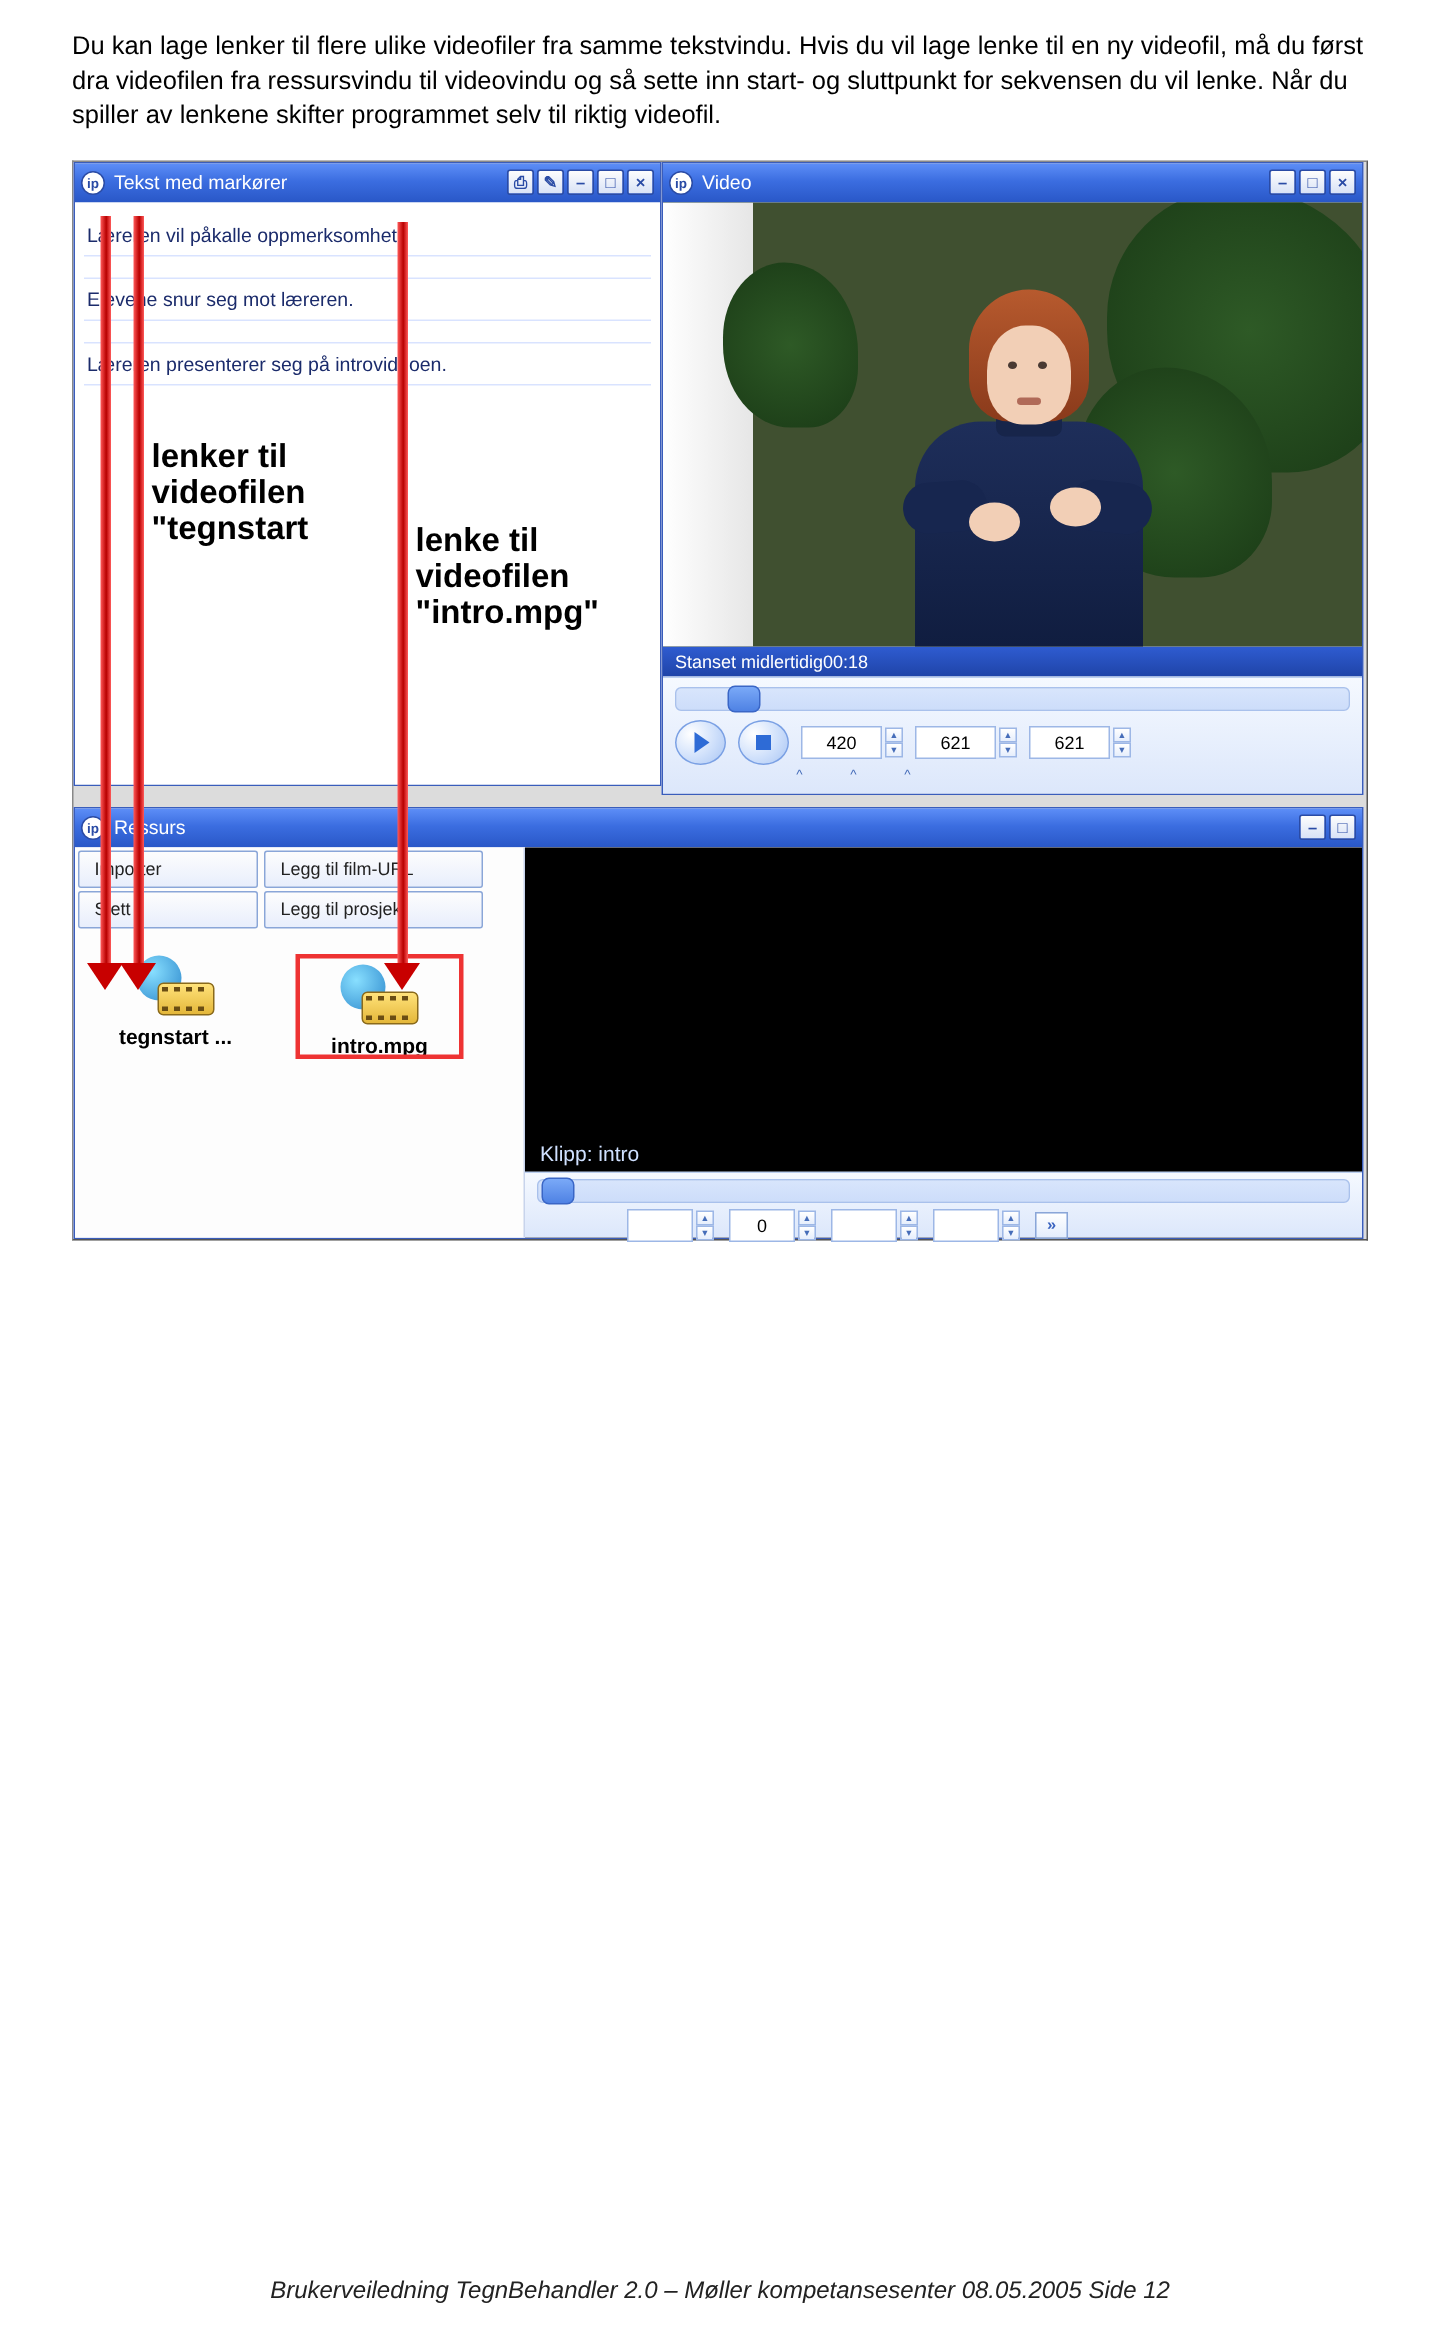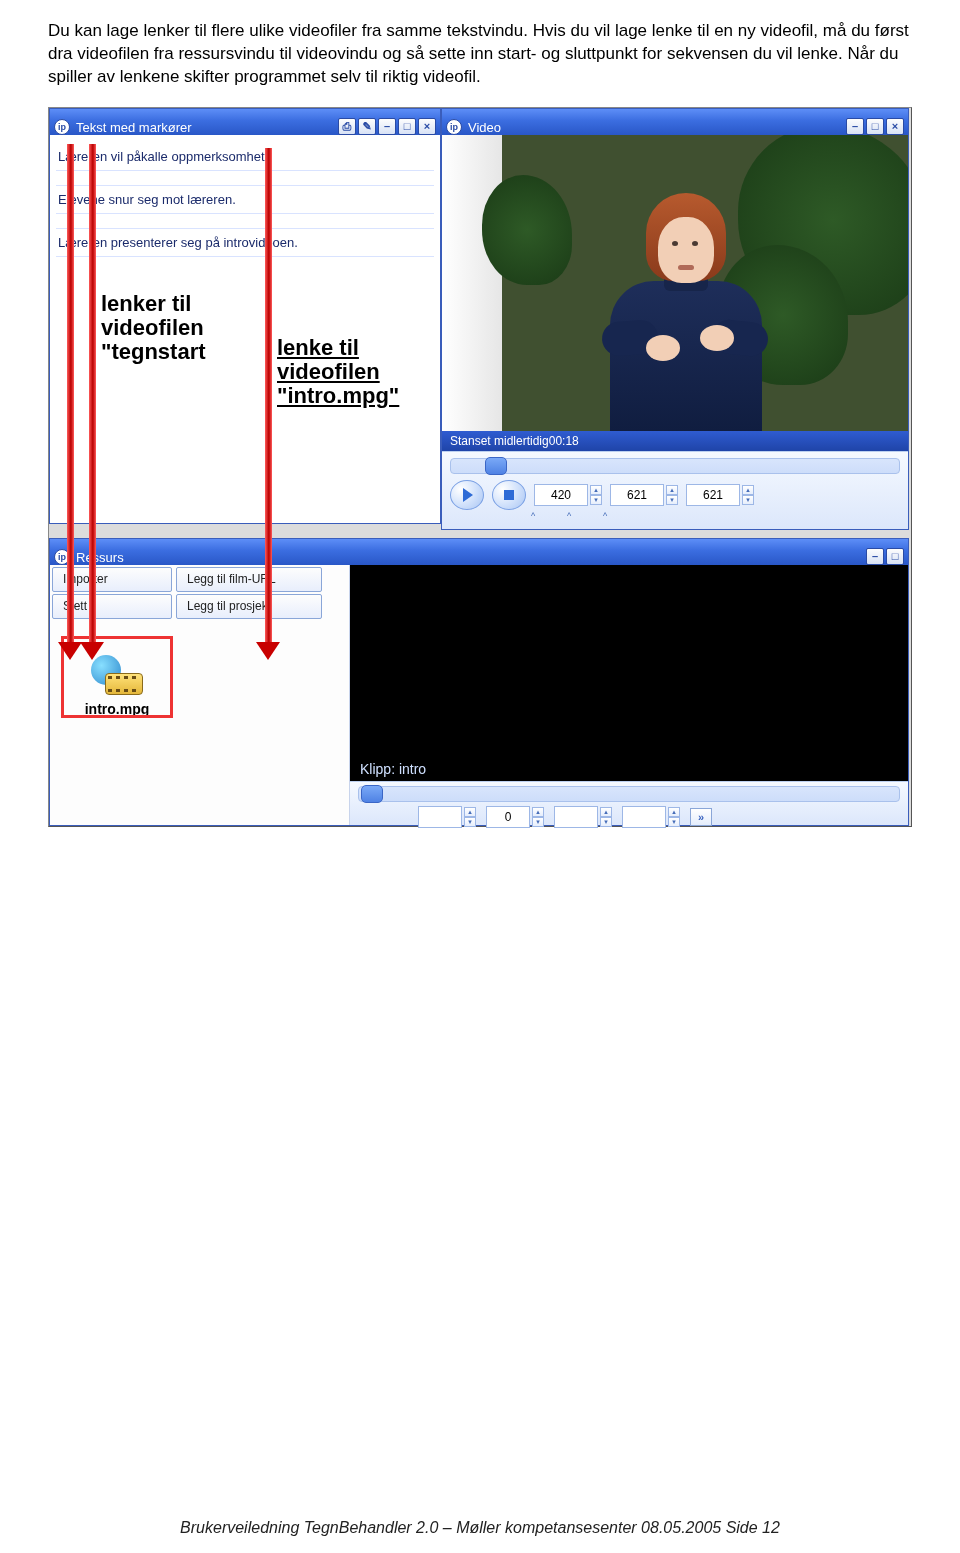--- a/index.html
+++ b/index.html
@@ -24,21 +24,21 @@
   }
   .top-row { display: flex; align-items: flex-start; }
   .window {
     border: 1px solid #3a5dbb;
     background: #fff;
     position: relative;
   }
   .titlebar {
     height: 26px;
     background: linear-gradient(to bottom,#5d8ef7,#3b6de0 45%,#2957c7);
-    display: flex; align-items: flex-end;
+    display: flex; align-items: center;
     color: #fff;
     font-size: 13px;
     padding: 0 4px;
   }
   .tbicon {
     width:16px;height:16px;
     background:#fff;border-radius:50%;
     border:1px solid #2a4ba5;
     margin-right:6px;
     display:inline-flex;align-items:center;justify-content:center;
@@ -140,21 +140,21 @@
     width:120px;height:25px;
     background:linear-gradient(#fdfdfd,#e8eefc);
     border:1px solid #8aa6d8;border-radius:2px;
     font-size:12px;color:#222;
     display:flex;align-items:center;padding-left:10px;
   }
   .res-thumbs{display:flex;gap:26px;padding:16px 10px 8px 10px;}
   .thumb{
     width:110px;text-align:center;font-size:14px;font-weight:bold;color:#000;
   }
-  .thumb.sel{outline:3px solid #e33;outline-offset:-2px;padding-top:18px;}
+  .thumb.sel{outline:3px solid #e33;outline-offset:-2px;padding-top:6px;}
   .thumb-icon{width:60px;height:40px;margin:0 auto 6px;position:relative;}
   .globe{width:30px;height:30px;background:radial-gradient(circle at 35% 35%,#88dfff,#2d88cc);border-radius:50%;position:absolute;left:4px;top:0;}
   .film{position:absolute;right:4px;bottom:0;width:38px;height:22px;background:linear-gradient(#ffe27a,#e4b73a);border:1px solid #8a6a1b;border-radius:4px;}
   .film::before,.film::after{content:"";position:absolute;left:2px;right:2px;height:3px;background:repeating-linear-gradient(90deg,#6a4d13 0 4px,transparent 4px 8px);}
   .film::before{top:2px;} .film::after{bottom:2px;}
   .res-right{flex:1;background:#000;position:relative;height:260px;}
   .res-clip-label{position:absolute;left:10px;bottom:48px;color:#cfe0ff;font-size:14px;}
   .res-ctrl{
     position:absolute;left:0;right:0;bottom:0;height:44px;
     background:linear-gradient(#f5f9ff,#dce7fb);
@@ -182,21 +182,21 @@
 
 <div class="screenshot-area">
 
   <div class="arrow" style="left:18px;top:36px;height:500px;"></div>
   <div class="arrow" style="left:40px;top:36px;height:500px;"></div>
   <div class="arrow" style="left:216px;top:40px;height:496px;"></div>
 
   <div class="annot" style="left:52px;top:184px;white-space:pre-line;">lenker til
 videofilen
 "tegnstart</div>
-  <div class="annot" style="left:228px;top:228px;white-space:pre-line;text-decoration:underline;">lenke til
+  <div class="annot" style="left:228px;top:240px;white-space:pre-line;">lenke til
 videofilen
 "intro.mpg"</div>
 
   <div class="top-row">
 
     <div class="window win-left">
       <div class="titlebar">
         <span class="tbicon">ip</span>
         <span class="tbtitle">Tekst med markører</span>
         <span class="tb-btn">⎙</span>
@@ -300,20 +300,27 @@
         <div class="res-left">
           <div class="res-btnrow">
             <div class="res-btn">Importer</div>
             <div class="res-btn" style="width:146px;">Legg til film-URL</div>
           </div>
           <div class="res-btnrow">
             <div class="res-btn">Slett</div>
             <div class="res-btn" style="width:146px;">Legg til prosjekt</div>
           </div>
           <div class="res-thumbs">
+            <div class="thumb">
+              <div class="thumb-icon">
+                  <div class="globe"></div>
+                  <div class="film"></div>
+                </div>
+              <span>tegnstart ...</span>
+            </div>
             <div class="thumb sel">
               <div class="thumb-icon">
                   <div class="globe"></div>
                   <div class="film"></div>
                 </div>
               <span>intro.mpg</span>
             </div>
           </div>
         </div>
         <div class="res-right">

